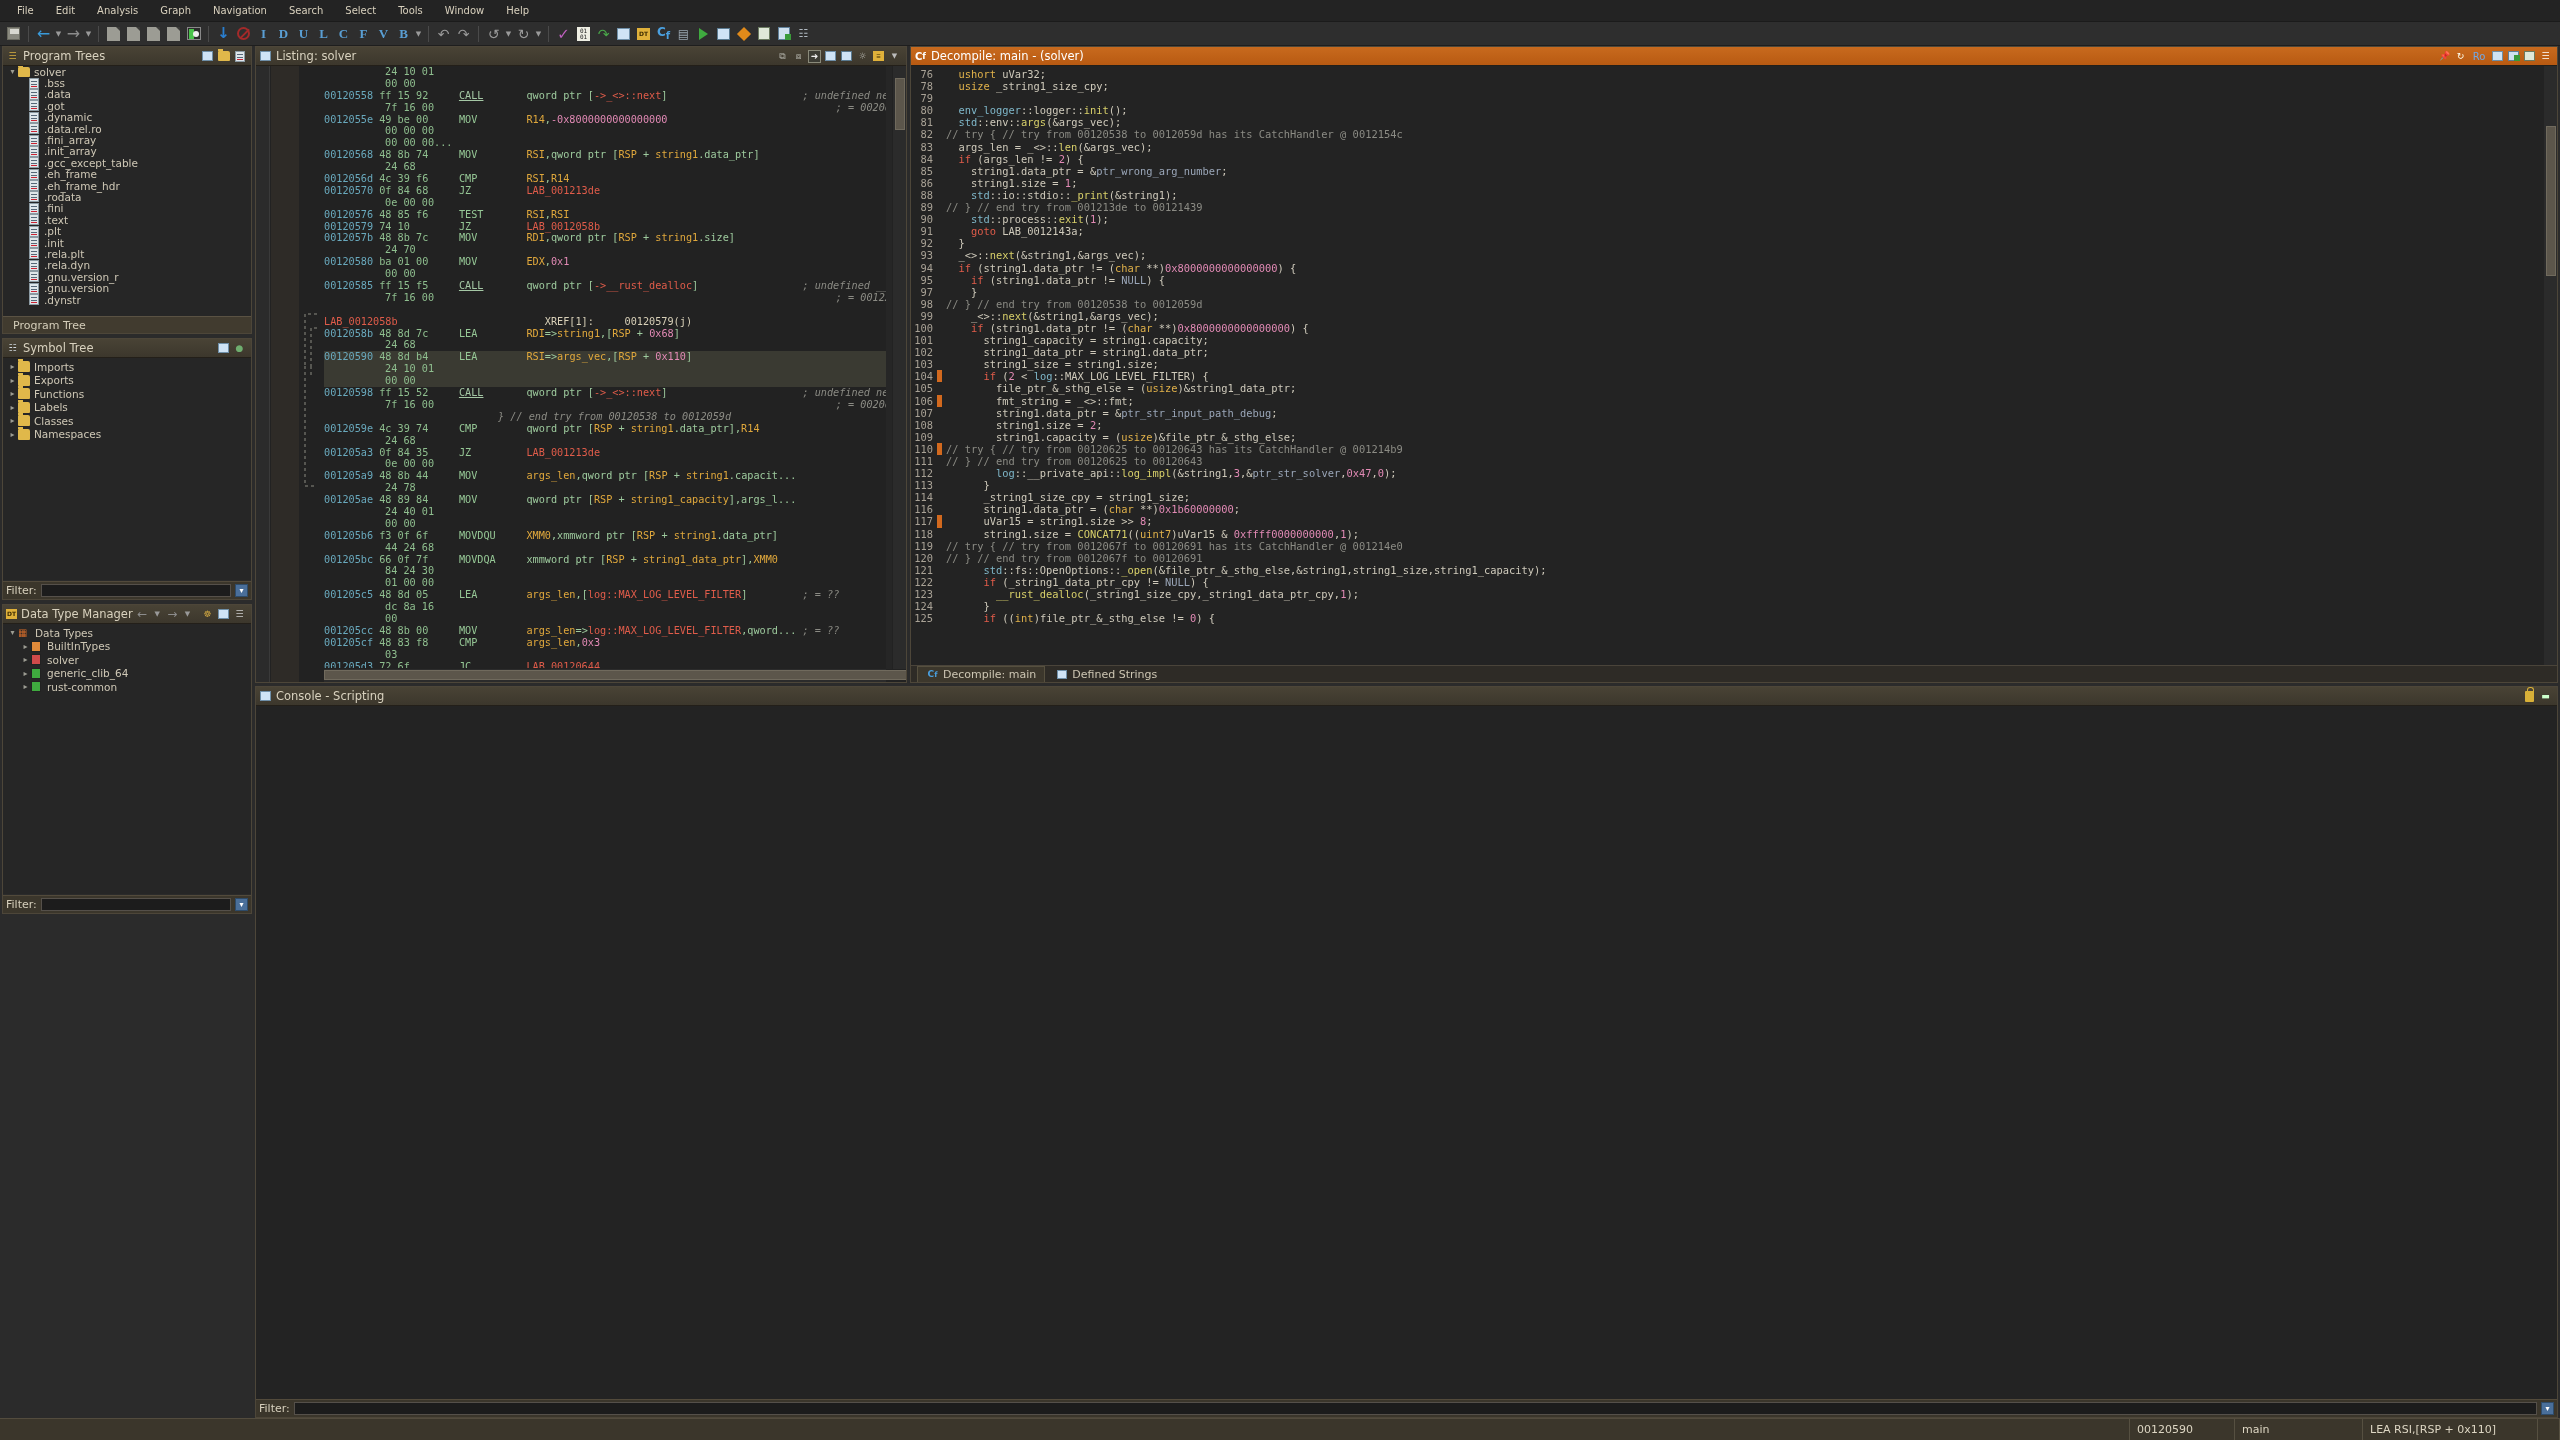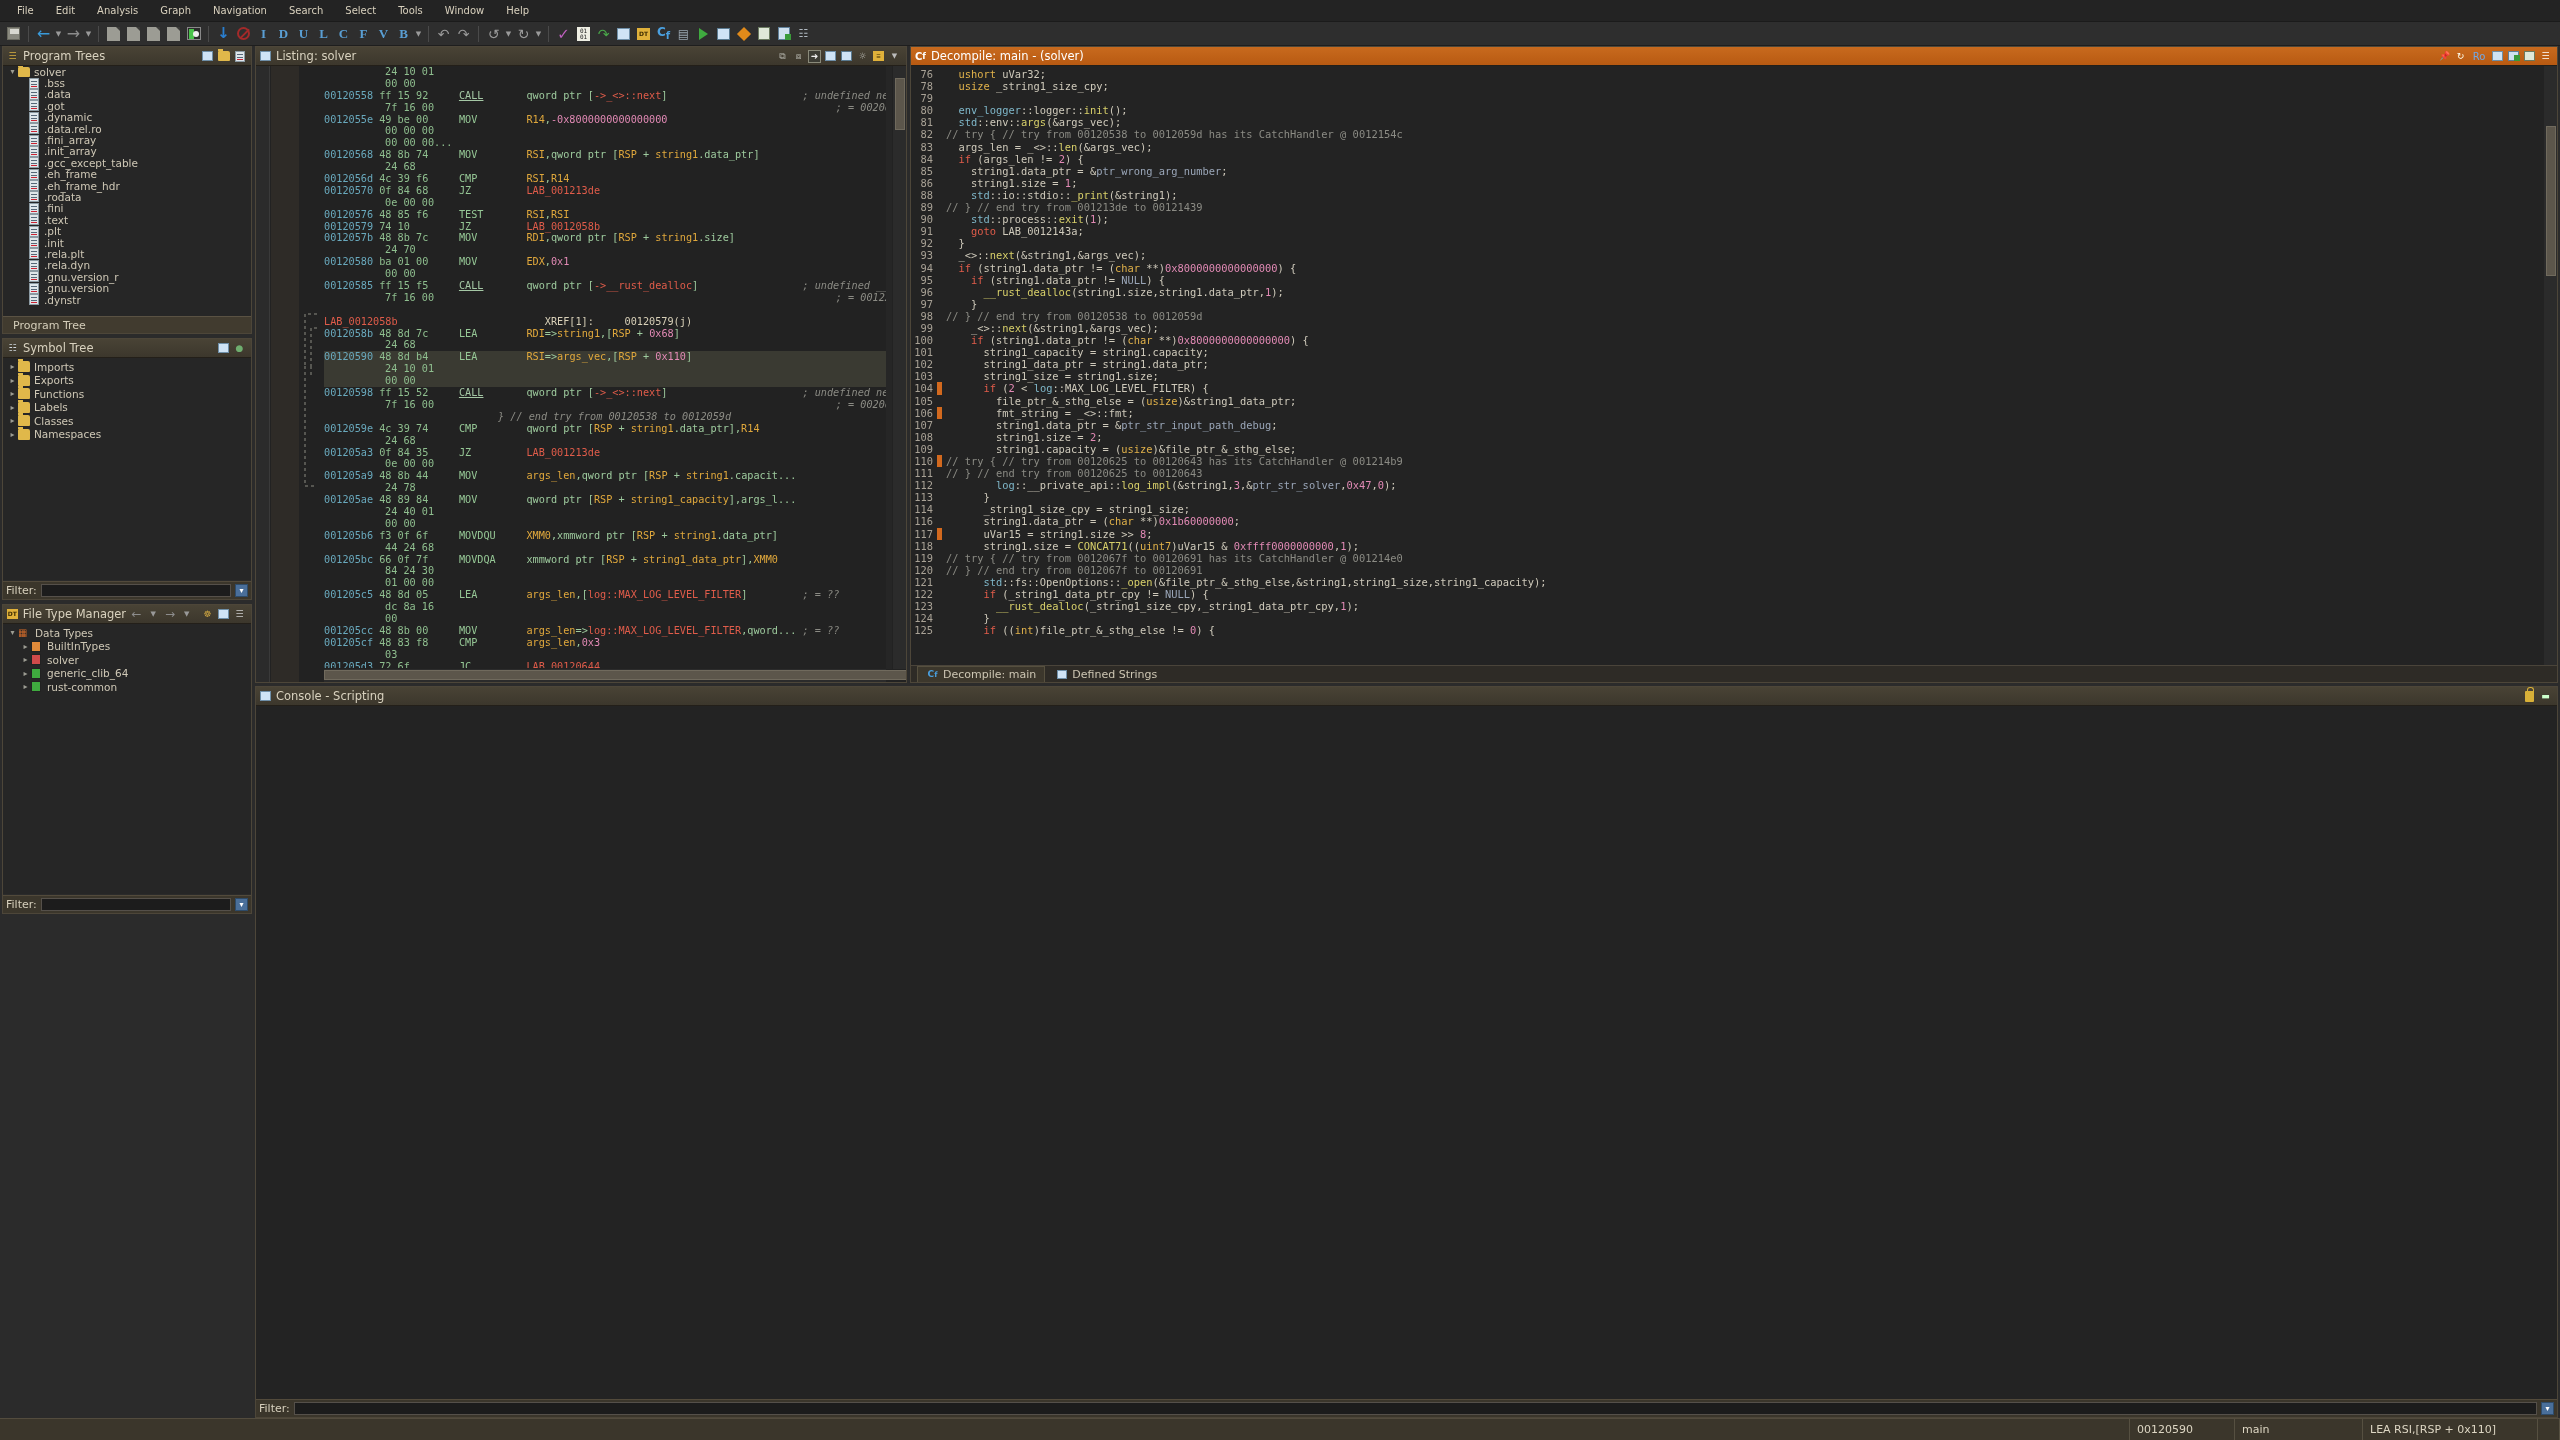--- a/index.html
+++ b/index.html
@@ -525,21 +525,21 @@
       <input type="text" value="" style="">
       <span class="filter-x">▾</span>
     </div>
   </div>
 
   <div class="panel" style="left:2px; top:558px; width:250px; height:310px;">
     <div class="panel-title">
       <span class="ti">
           <span class="g-dt" style="width:11px;height:10px;line-height:10px;">DT</span>
         </span>
-      <span class="ttl">File Type Manager</span>
+      <span class="ttl">Data Type Manager</span>
       <span class="ti" style="color:#8c8c8c;font-size:12px;">←</span>
       <span class="ti" style="font-size:7px;color:#999;">▼</span>
       <span class="ti" style="color:#8c8c8c;font-size:12px;">→</span>
       <span class="ti" style="font-size:7px;color:#999;">▼</span>
       <span class="title-spacer"></span>
       <span class="title-icons">
         <span class="ti" style="color:#c7a040;">☸</span>
         <span class="ti">
             <span class="g-list" style="width:11px;height:10px;"></span>
           </span>
@@ -721,21 +721,20 @@
           <div class="dec-line"><div class="dec-num">85</div><div class="dec-mark"></div><div class="dec-code">    string1.data_ptr = &amp;<span class="d-glob">ptr_wrong_arg_number</span>;</div></div>
           <div class="dec-line"><div class="dec-num">86</div><div class="dec-mark"></div><div class="dec-code">    string1.size = <span class="d-num">1</span>;</div></div>
           <div class="dec-line"><div class="dec-num">88</div><div class="dec-mark"></div><div class="dec-code">    <span class="d-ns">std</span>::io::stdio::<span class="d-fn">_print</span>(&amp;string1);</div></div>
           <div class="dec-line"><div class="dec-num">89</div><div class="dec-mark"></div><div class="dec-code"><span class="d-cmt">// } // end try from 001213de to 00121439</span></div></div>
           <div class="dec-line"><div class="dec-num">90</div><div class="dec-mark"></div><div class="dec-code">    <span class="d-ns">std</span>::process::<span class="d-fn">exit</span>(<span class="d-num">1</span>);</div></div>
           <div class="dec-line"><div class="dec-num">91</div><div class="dec-mark"></div><div class="dec-code">    <span class="d-kw">goto</span> LAB_0012143a;</div></div>
           <div class="dec-line"><div class="dec-num">92</div><div class="dec-mark"></div><div class="dec-code">  }</div></div>
           <div class="dec-line"><div class="dec-num">93</div><div class="dec-mark"></div><div class="dec-code">  _&lt;&gt;::<span class="d-fn">next</span>(&amp;string1,&amp;args_vec);</div></div>
           <div class="dec-line"><div class="dec-num">94</div><div class="dec-mark"></div><div class="dec-code">  <span class="d-kw">if</span> (string1.data_ptr != (<span class="d-type">char</span> **)<span class="d-num">0x8000000000000000</span>) {</div></div>
           <div class="dec-line"><div class="dec-num">95</div><div class="dec-mark"></div><div class="dec-code">    <span class="d-kw">if</span> (string1.data_ptr != <span class="d-glob">NULL</span>) {</div></div>
-          <div class="dec-line"><div class="dec-num">96</div><div class="dec-mark"></div><div class="dec-code">      <span class="d-fn">__rust_dealloc</span>(string1.size,string1.data_ptr,<span class="d-num">1</span>);</div></div>
           <div class="dec-line"><div class="dec-num">97</div><div class="dec-mark"></div><div class="dec-code">    }</div></div>
           <div class="dec-line"><div class="dec-num">98</div><div class="dec-mark"></div><div class="dec-code"><span class="d-cmt">// } // end try from 00120538 to 0012059d</span></div></div>
           <div class="dec-line"><div class="dec-num">99</div><div class="dec-mark"></div><div class="dec-code">    _&lt;&gt;::<span class="d-fn">next</span>(&amp;string1,&amp;args_vec);</div></div>
           <div class="dec-line"><div class="dec-num">100</div><div class="dec-mark"></div><div class="dec-code">    <span class="d-kw">if</span> (string1.data_ptr != (<span class="d-type">char</span> **)<span class="d-num">0x8000000000000000</span>) {</div></div>
           <div class="dec-line"><div class="dec-num">101</div><div class="dec-mark"></div><div class="dec-code">      string1_capacity = string1.capacity;</div></div>
           <div class="dec-line"><div class="dec-num">102</div><div class="dec-mark"></div><div class="dec-code">      string1_data_ptr = string1.data_ptr;</div></div>
           <div class="dec-line"><div class="dec-num">103</div><div class="dec-mark"></div><div class="dec-code">      string1_size = string1.size;</div></div>
           <div class="dec-line"><div class="dec-num">104</div><div class="dec-mark on"></div><div class="dec-code">      <span class="d-kw">if</span> (<span class="d-num">2</span> &lt; <span class="d-ns">log</span>::MAX_LOG_LEVEL_FILTER) {</div></div>
           <div class="dec-line"><div class="dec-num">105</div><div class="dec-mark"></div><div class="dec-code">        file_ptr_&amp;_sthg_else = (<span class="d-type">usize</span>)&amp;string1_data_ptr;</div></div>
           <div class="dec-line"><div class="dec-num">106</div><div class="dec-mark on"></div><div class="dec-code">        fmt_string = _&lt;&gt;::fmt;</div></div>

